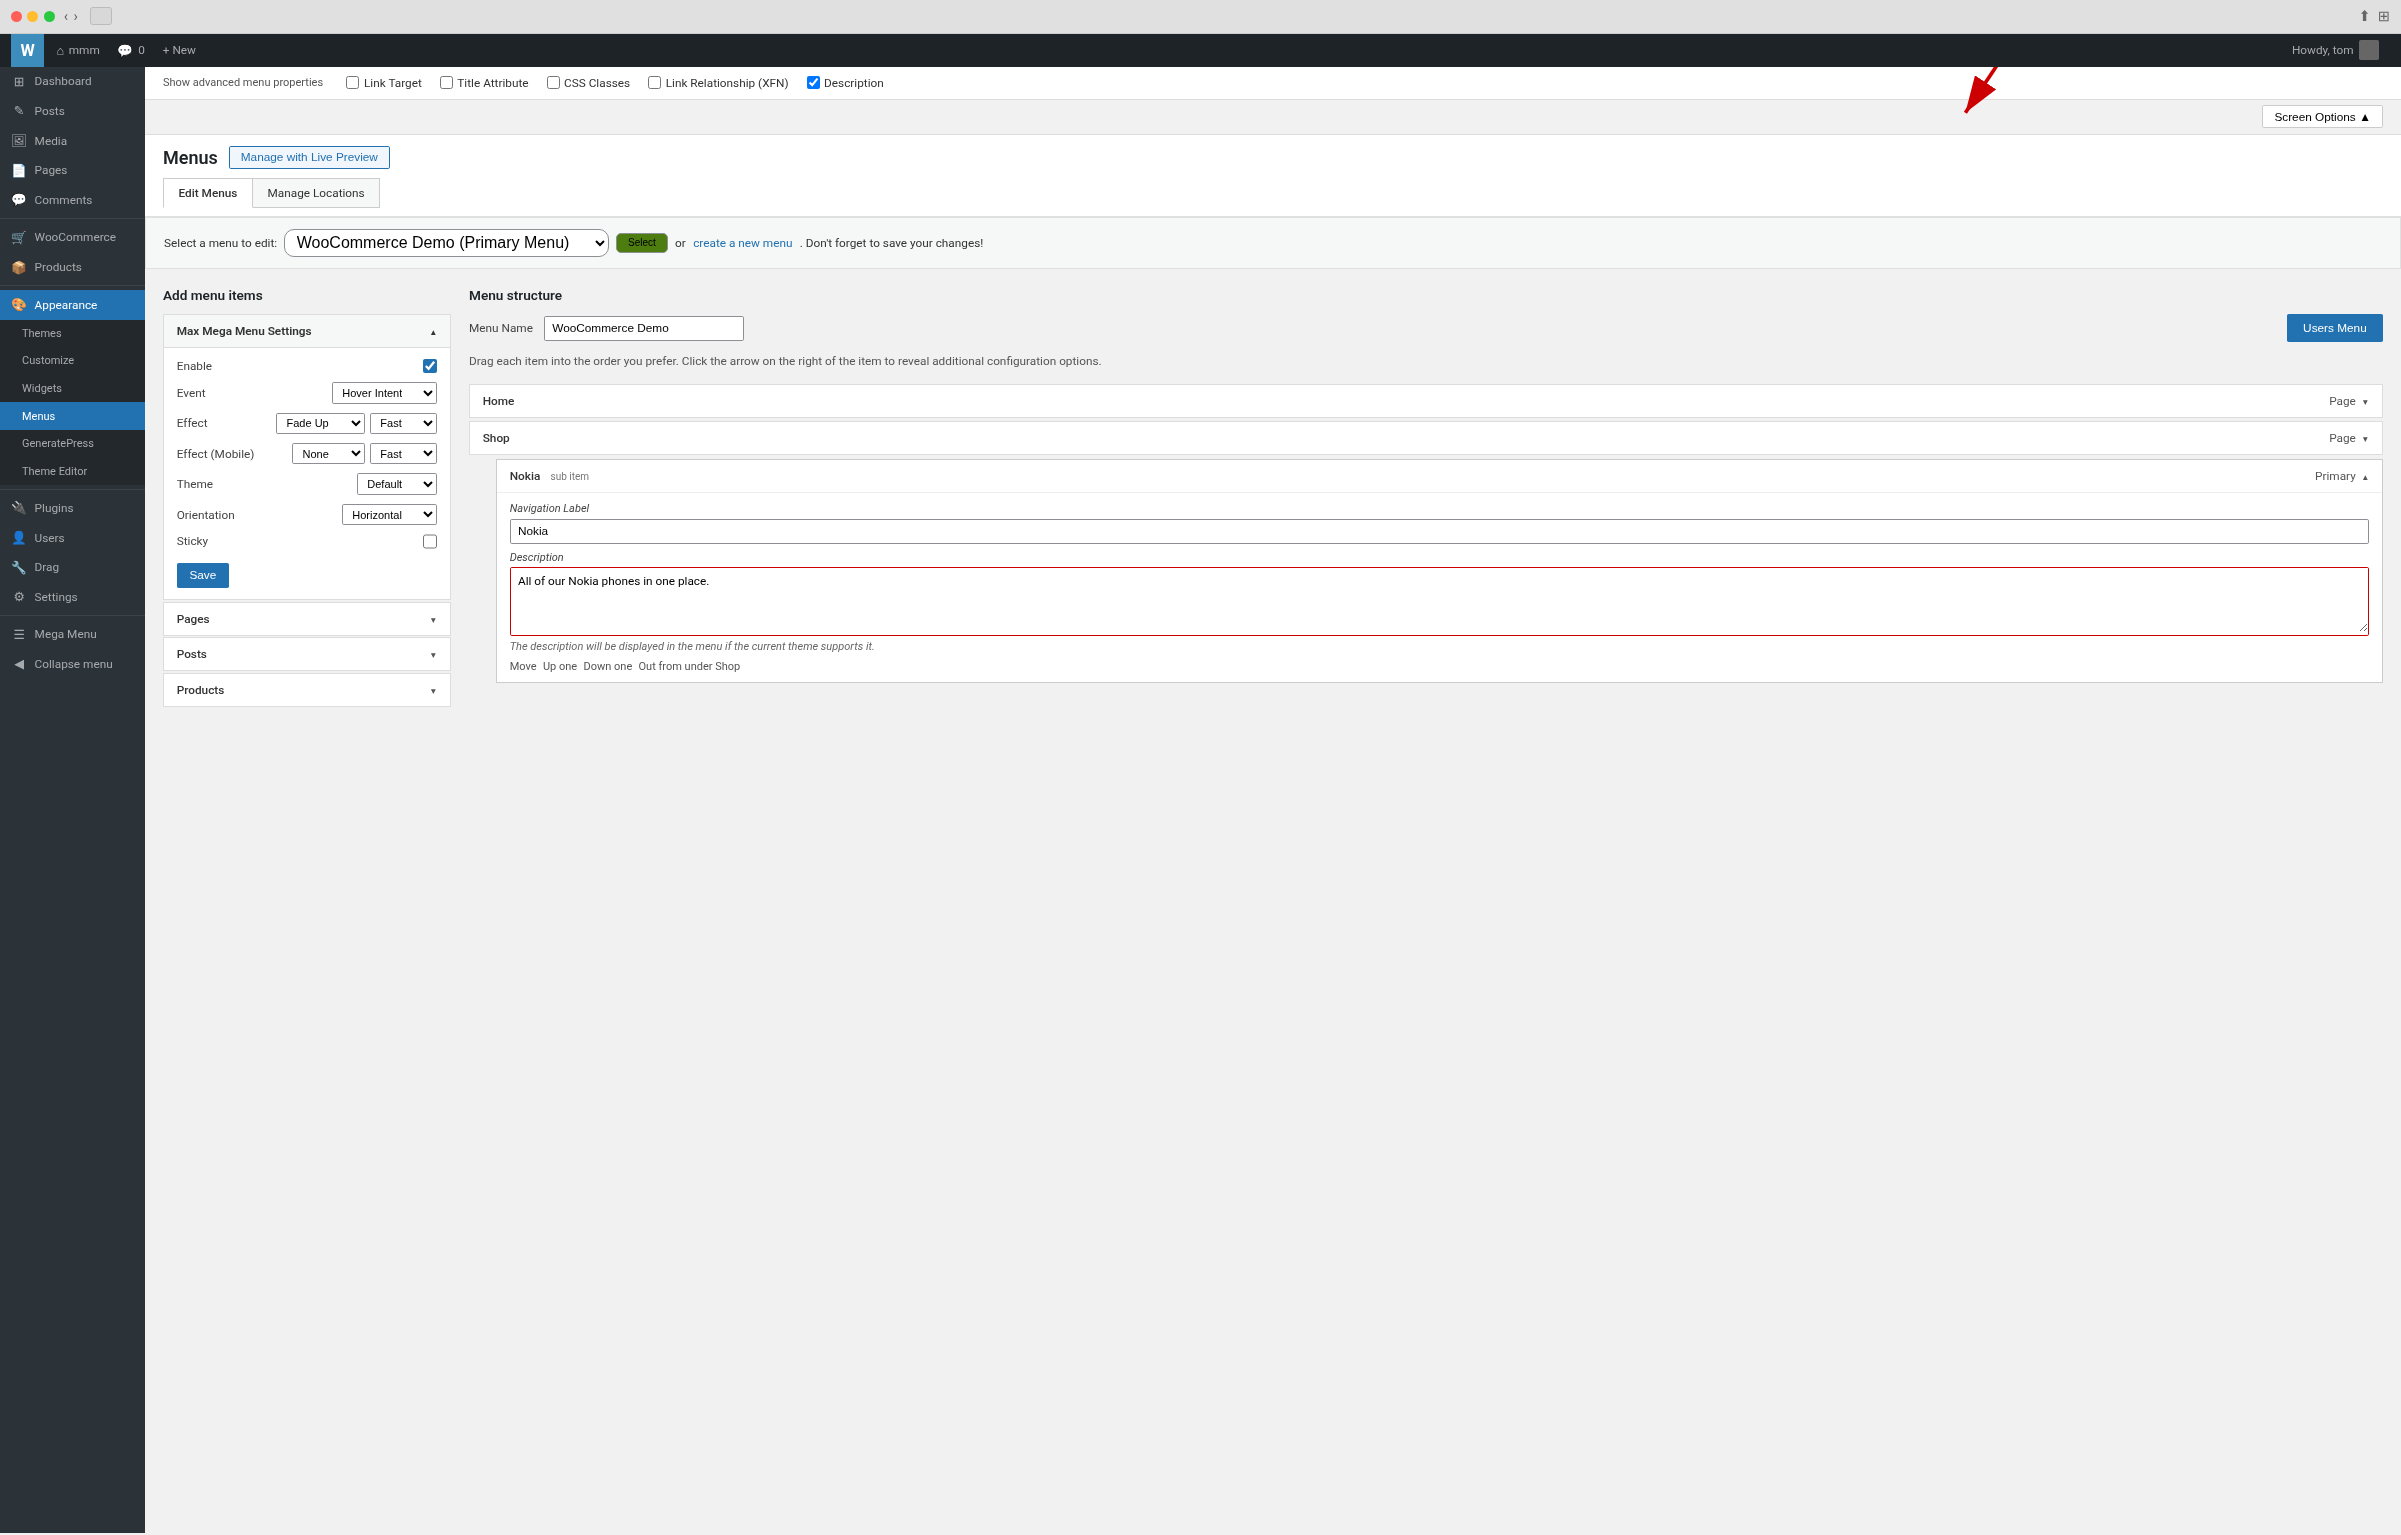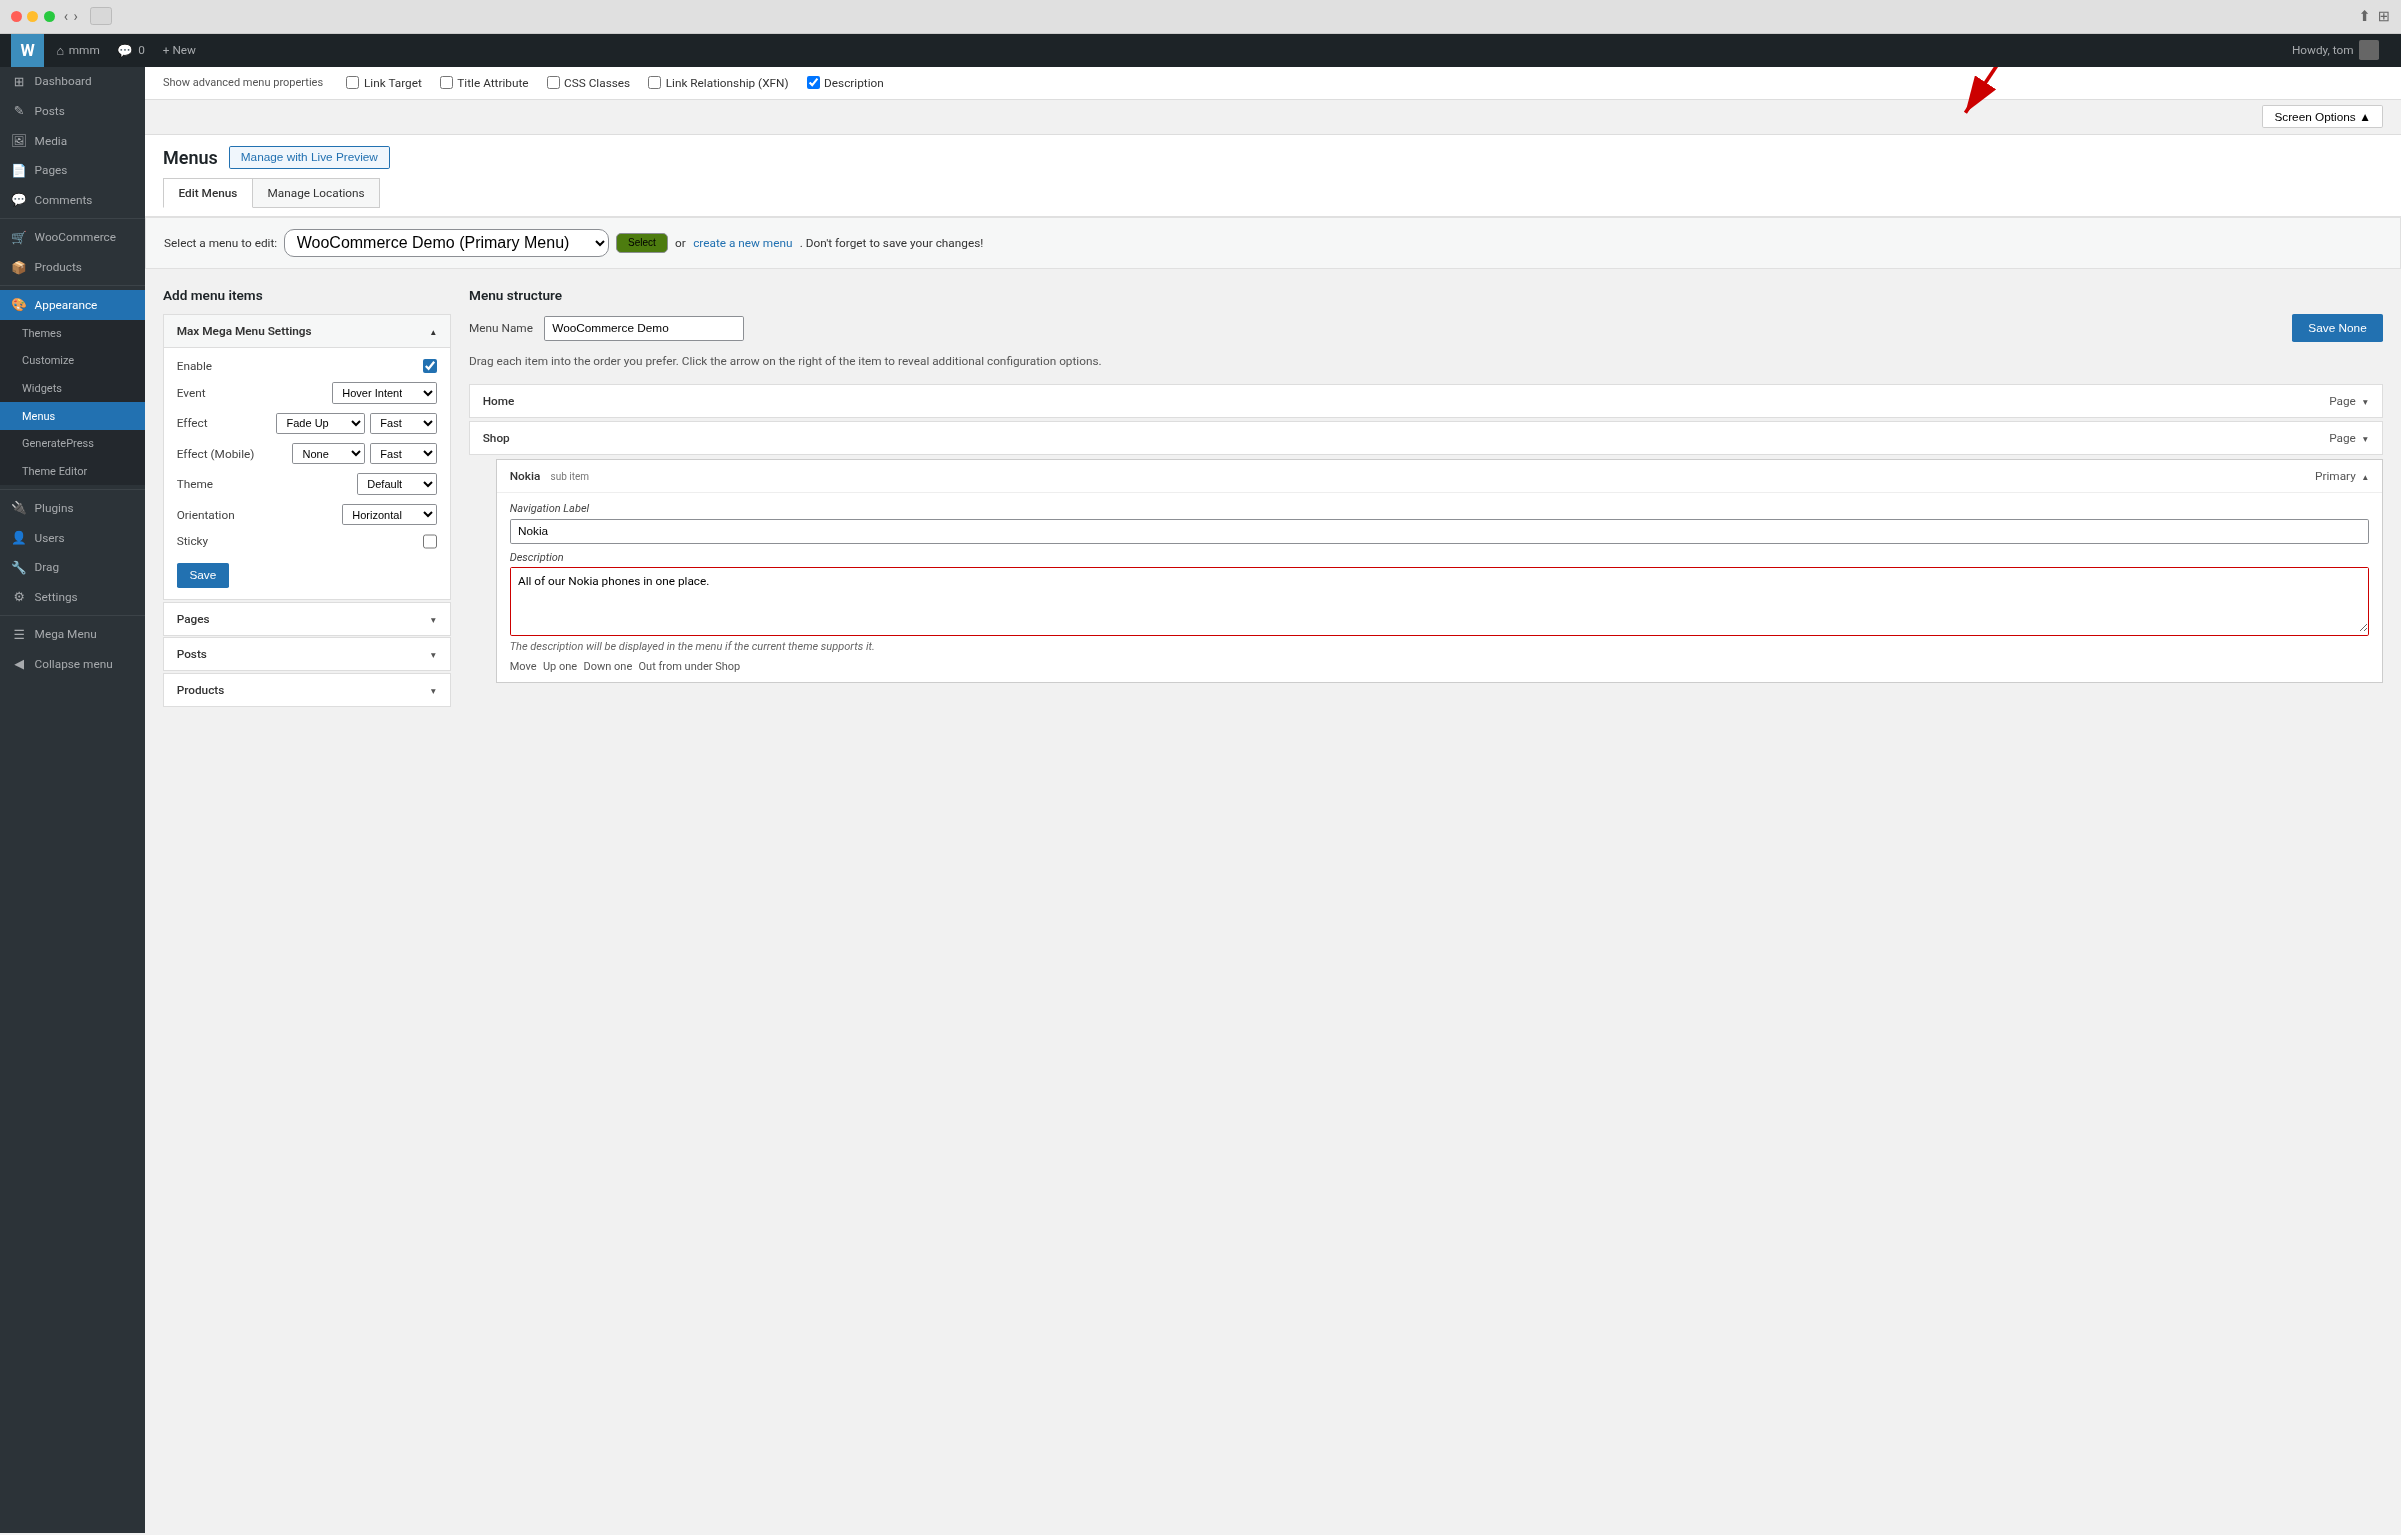--- a/index.html
+++ b/index.html
@@ -642,21 +642,21 @@
 
         </div>
 
         <div class="menu-right-panel">
           <h2 class="panel-title">Menu structure</h2>
 
           <div class="menu-name-row">
             <span class="menu-name-label">Menu Name</span>
             <input type="text" class="menu-name-input" value="WooCommerce Demo" style="">
             <button class="save-menu-btn" style="margin-left:auto;">
-              <span>Save None</span>
+              <span>Users Menu</span>
             </button>
           </div>
 
           <p class="drag-hint">Drag each item into the order you prefer. Click the arrow on the right of the item to reveal additional configuration options.</p>
 
           <div class="menu-item">
             <span class="menu-item-name">Home</span>
             <div class="menu-item-type">
               <span>Page</span>
               <span class="chevron-down"></span>

